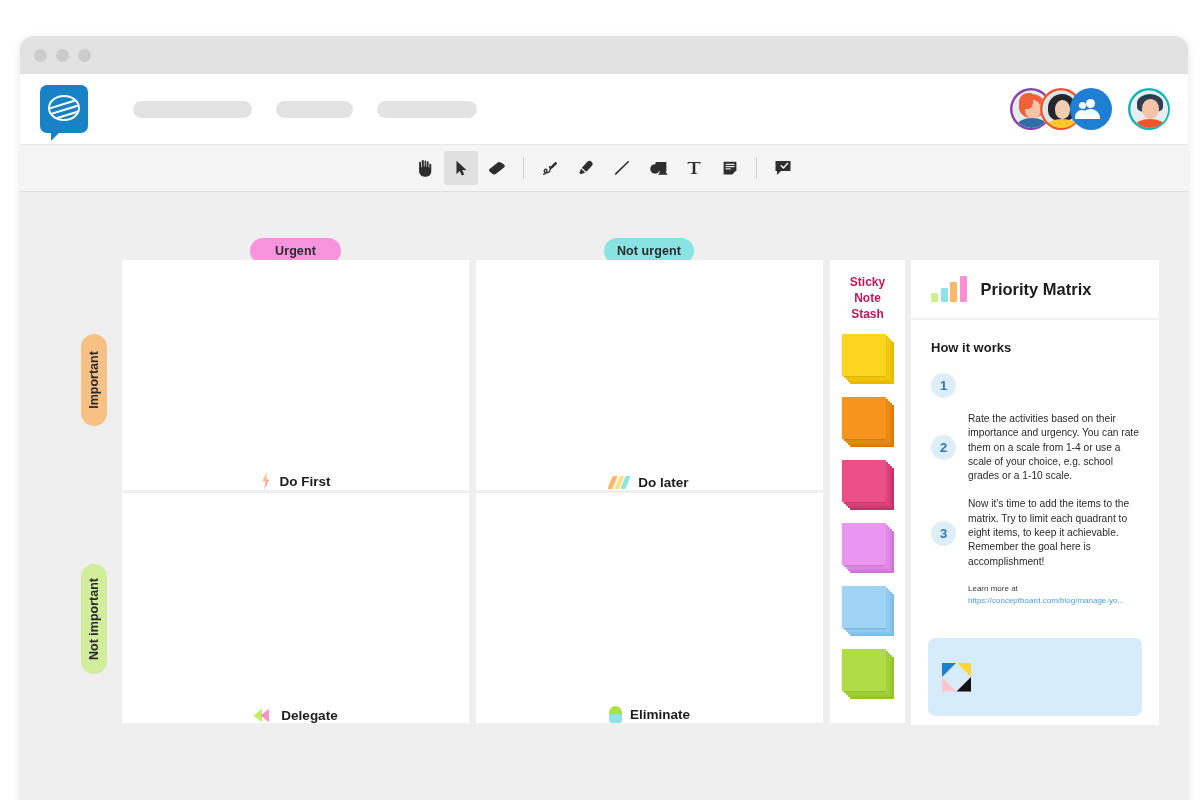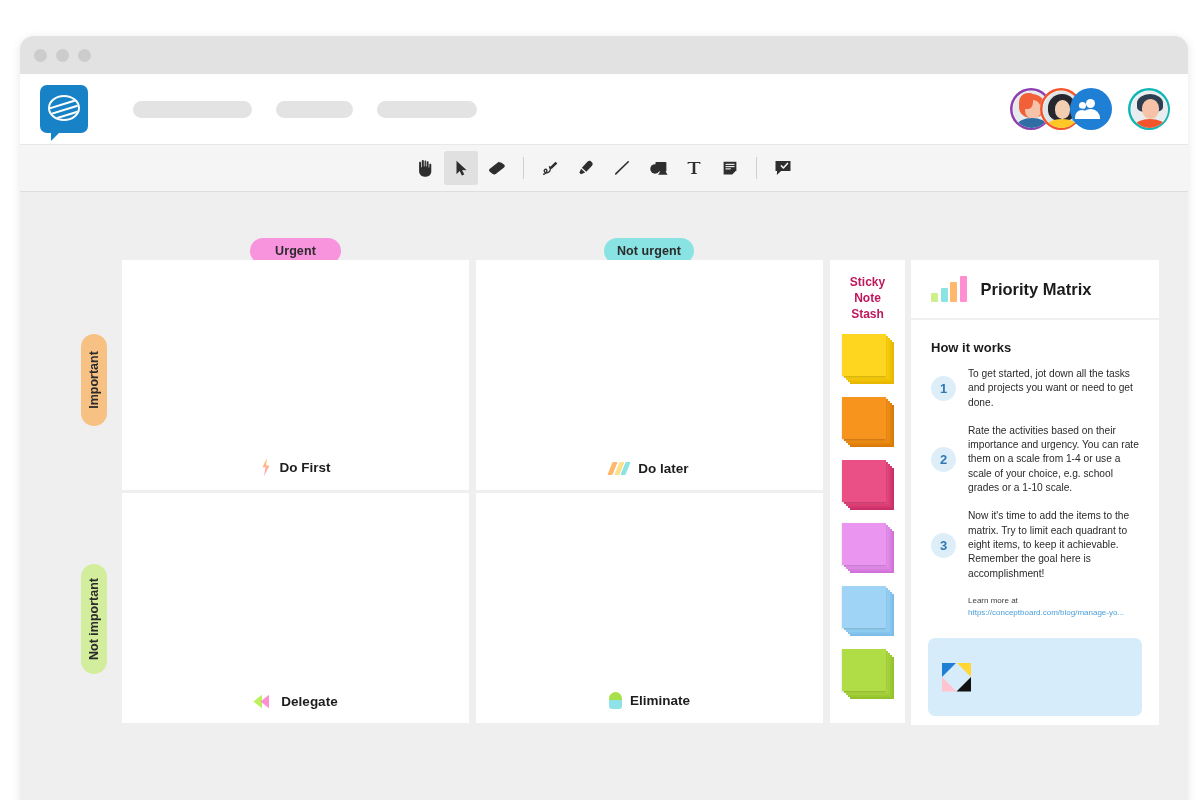--- a/index.html
+++ b/index.html
@@ -195,21 +195,20 @@
   #pill-important { left: 61px; top: 142px; height: 92px; background: #f7c183; }
   #pill-not-important { left: 61px; top: 372px; height: 110px; background: #d2ee9c; }
 
   
   .quadrant {
     position: absolute;
     background: #ffffff;
     display: flex;
     align-items: flex-end;
     justify-content: center;
-    padding-bottom: 14px;
   }
   #quad-do-first  { left: 102px; top: 68px;  width: 347px; height: 230px; }
   #quad-do-later  { left: 456px; top: 68px;  width: 347px; height: 230px; }
   #quad-delegate  { left: 102px; top: 301px; width: 347px; height: 230px; }
   #quad-eliminate { left: 456px; top: 301px; width: 347px; height: 230px; }
 
   .quad-label {
     display: flex; align-items: center; gap: 8px;
     font-size: 13.5px; font-weight: 700; color: #1d1d1d;
   }
@@ -284,21 +283,21 @@
     height: 405px;
     background: #ffffff;
     margin-top: 2px;
     padding: 18px 15px 0 20px;
     position: relative;
   }
   #how-it-works {
     display: inline-block;
     font-size: 13px; font-weight: 700; color: #1b1b1b;
     position: relative;
-    margin-bottom: 12px;
+    margin-bottom: 18px;
   }
   #how-it-works::after {
     content: "";
     position: absolute; left: -3px; right: -4px; bottom: -4px;
     height: 7px; background: #fbe98a; border-radius: 3px; z-index: -1;
   }
   .step-row { display: flex; gap: 12px; margin-bottom: 14px; align-items: center; }
   .step-num {
     width: 25px; height: 25px; border-radius: 50%;
     background: #ddeef8; color: #2e79b5;
@@ -575,21 +574,20 @@
           <i style="background:#ff8fd0;height:26px;"></i>
         </div>
         <div id="info-title">Priority Matrix</div>
       </div>
 
       <div id="info-body">
         <div id="how-it-works">How it works</div>
 
         <div class="step-row">
           <div class="step-num">1</div>
-          <div class="step-text">To get started, jot down all the tasks and projects you want or need to get done.</div>
         </div>
         <div class="step-row">
           <div class="step-num">2</div>
           <div class="step-text">Rate the activities based on their importance and urgency. You can rate them on a scale from 1-4 or use a scale of your choice, e.g. school grades or a 1-10 scale.</div>
         </div>
         <div class="step-row">
           <div class="step-num">3</div>
           <div class="step-text">Now it's time to add the items to the matrix. Try to limit each quadrant to eight items, to keep it achievable. Remember the goal here is accomplishment!</div>
         </div>
 

